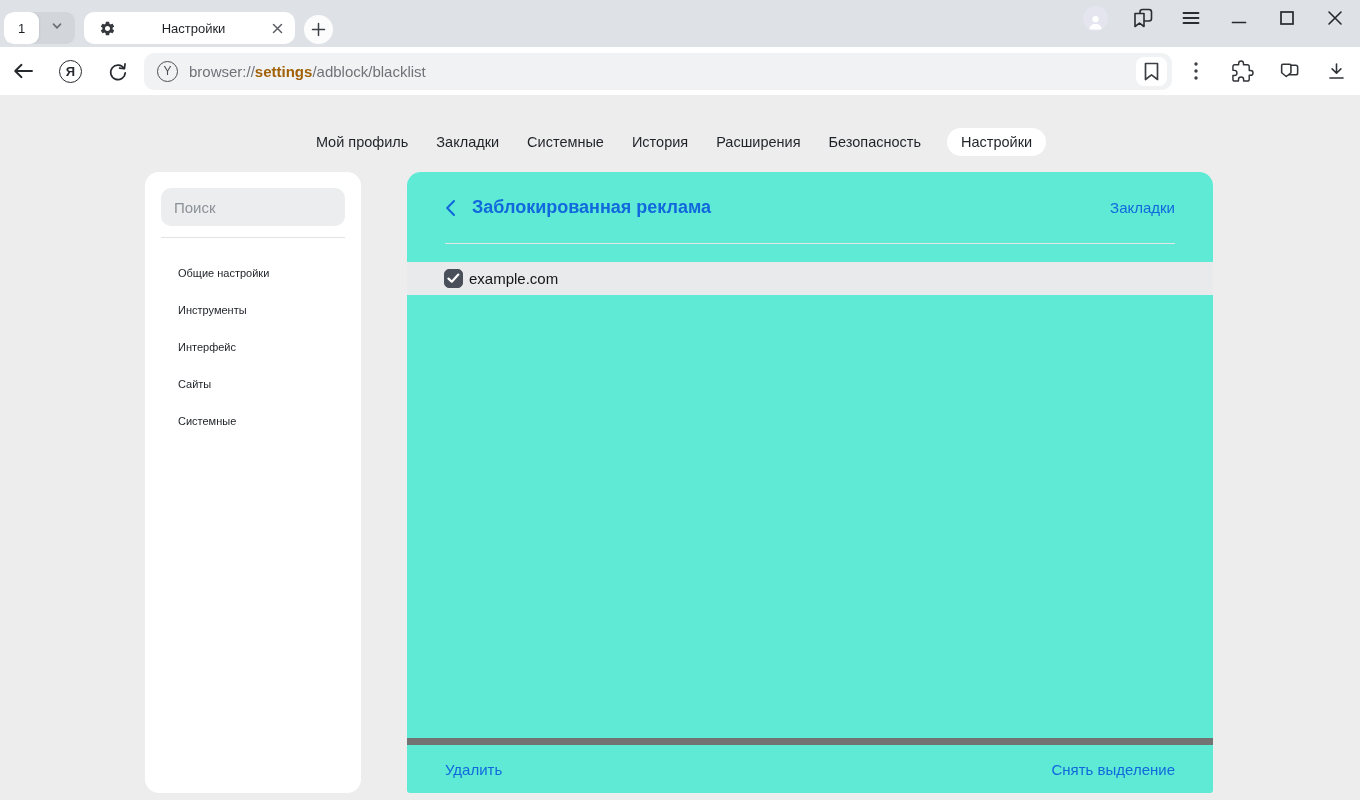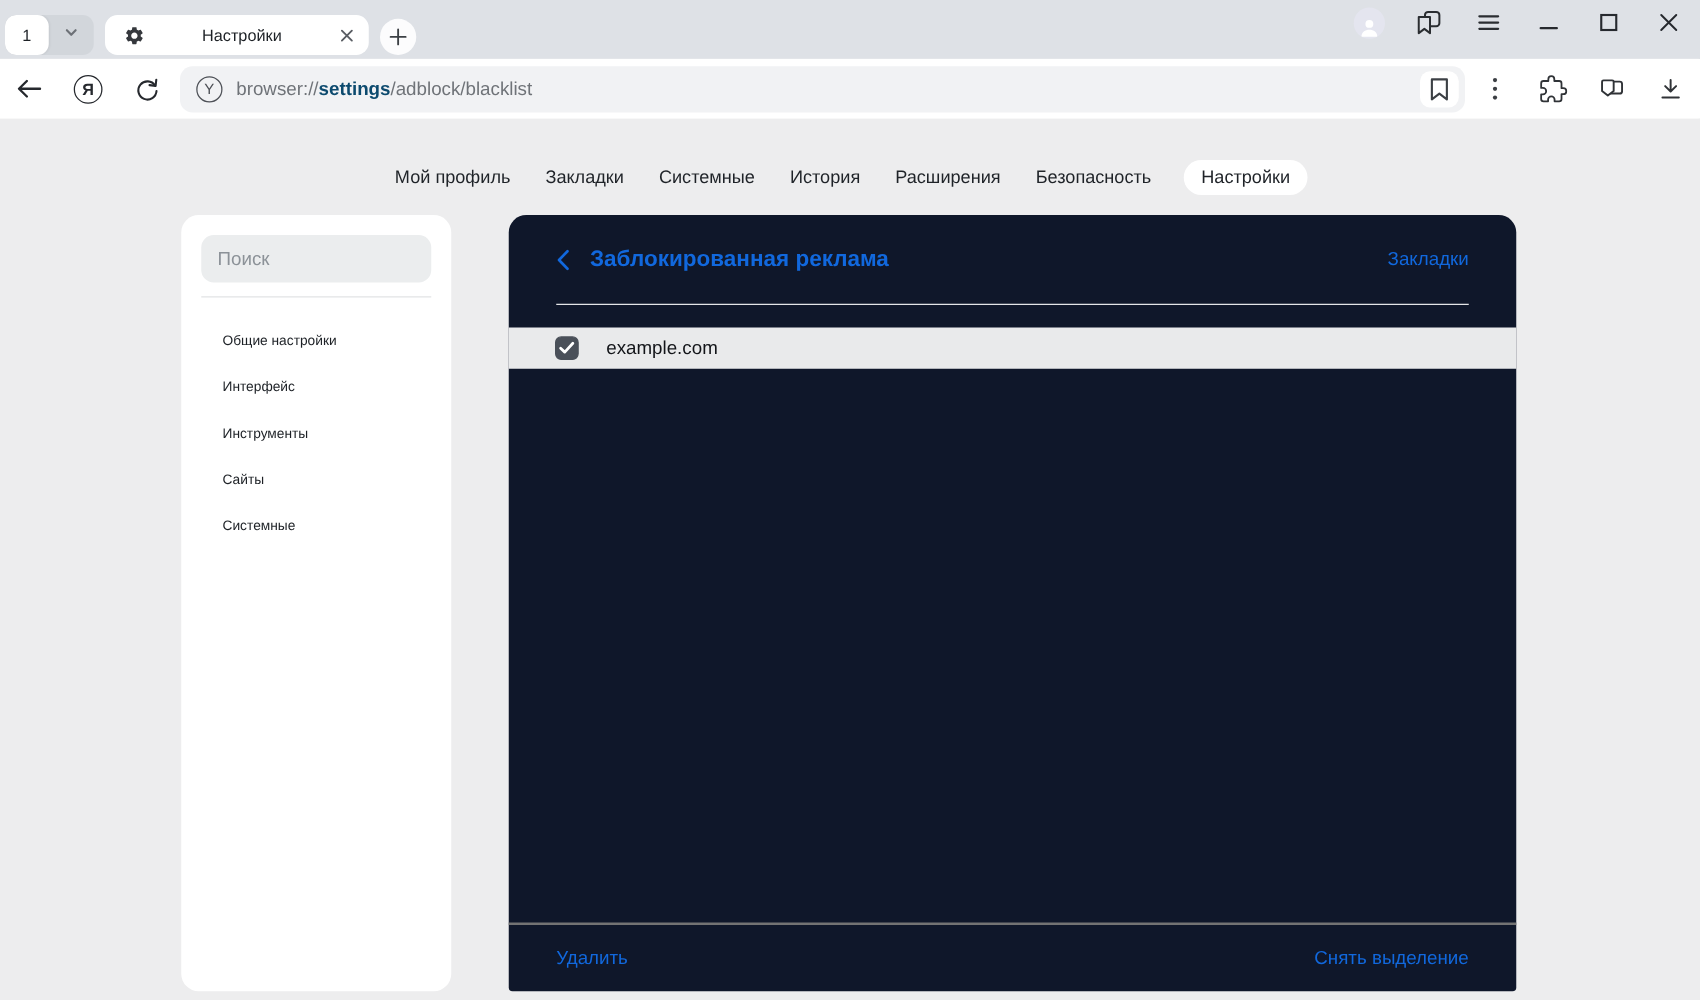--- a/index.html
+++ b/index.html
@@ -66,21 +66,21 @@
   .urlbar{
     flex:1 1 auto;height:37px;background:#f1f2f4;border-radius:10px;
     display:flex;align-items:center;padding:0 5px 0 13px;margin-left:3px;
   }
   .site-badge{
     width:21px;height:21px;border:1.7px solid #4d5056;border-radius:50%;
     display:flex;align-items:center;justify-content:center;
     font-size:12px;color:#4d5056;flex:0 0 auto;
   }
   .url-text{margin-left:11px;font-size:15px;color:#6f7378;white-space:nowrap;}
-  .url-host{color:#0c4a6e;font-weight:700;}
+  .url-host{color:#a16207;font-weight:700;}
   .bookmark-btn{
     margin-left:auto;width:31px;height:29px;background:#fff;border-radius:8px;
     display:flex;align-items:center;justify-content:center;flex:0 0 auto;
   }
 
   
   .content{position:absolute;top:95px;left:0;right:0;bottom:0;background:#ededee;}
   .navtabs{
     position:absolute;top:31px;left:0;right:0;height:31px;
     display:flex;align-items:center;justify-content:center;gap:24px;
@@ -98,42 +98,42 @@
     border-radius:10px;padding:0 13px;font-size:15px;color:#1f2328;
     font-family:inherit;
   }
   .search-input::placeholder{color:#8c9298;}
   .sb-divider{height:1px;background:#e2e3e5;margin-top:11px;}
   .sb-menu{margin-top:17px;}
   .sb-item{height:37px;line-height:37px;padding-left:17px;font-size:11px;color:#1d2126;border-radius:9px;cursor:default;}
 
   .mainpanel{
     position:absolute;left:407px;top:77px;width:806px;bottom:7px;
-    background:#0f172a;border-radius:14px 14px 3px 3px;
+    background:#5eead4;border-radius:14px 14px 3px 3px;
   }
   .mp-header{height:71px;display:flex;align-items:center;padding:0 38px;}
   .mp-back{display:flex;align-items:center;}
   .mp-title{margin-left:16px;font-size:18px;font-weight:700;color:var(--accent);}
   .mp-add{margin-left:auto;font-size:15px;color:var(--accent);}
   .mp-divider{height:1px;background:#e4e5e7;margin:0 38px;}
   .mp-row{
     margin-top:18px;height:33px;background:#e9eaeb;
     display:flex;align-items:center;padding-left:37px;
   }
   .checkbox{
     width:19px;height:19px;border-radius:5px;border:1.5px solid #4a5059;
     display:flex;align-items:center;justify-content:center;background:#fff;
   }
   .checkbox.checked{background:#4a5059;}
   .checkbox svg{display:none;}
   .checkbox.checked svg{display:block;}
-  .row-label{margin-left:22px;font-size:15px;color:#131519;}
+  .row-label{margin-left:6px;font-size:15px;color:#131519;}
   .mp-footer{
     position:absolute;left:0;right:0;bottom:0;height:55px;
-    border-top:2px solid #737373;display:flex;align-items:center;padding:0 38px;
+    border-top:7px solid #737373;display:flex;align-items:center;padding:0 38px;
   }
   .mp-delete{font-size:15px;color:var(--accent);}
   .mp-deselect{margin-left:auto;font-size:15px;color:var(--accent);}
   .link{cursor:default;}
 </style>
 </head>
 <body>
 
 <div class="window">
 
@@ -294,22 +294,22 @@
       <span class="navtab">Расширения</span>
       <span class="navtab">Безопасность</span>
       <span class="navtab active">Настройки</span>
     </div>
 
     <div class="sidebar">
       <input class="search-input" type="text" placeholder="Поиск" style="">
       <div class="sb-divider"></div>
       <div class="sb-menu">
         <div class="sb-item">Общие настройки</div>
+        <div class="sb-item">Инструменты</div>
         <div class="sb-item">Интерфейс</div>
-        <div class="sb-item">Инструменты</div>
         <div class="sb-item">Сайты</div>
         <div class="sb-item">Системные</div>
       </div>
     </div>
 
     <div class="mainpanel">
       <div class="mp-header">
         <span class="mp-back">
           <span style="display:flex;">
             <svg width="11" height="18" viewBox="0 0 11 18">

